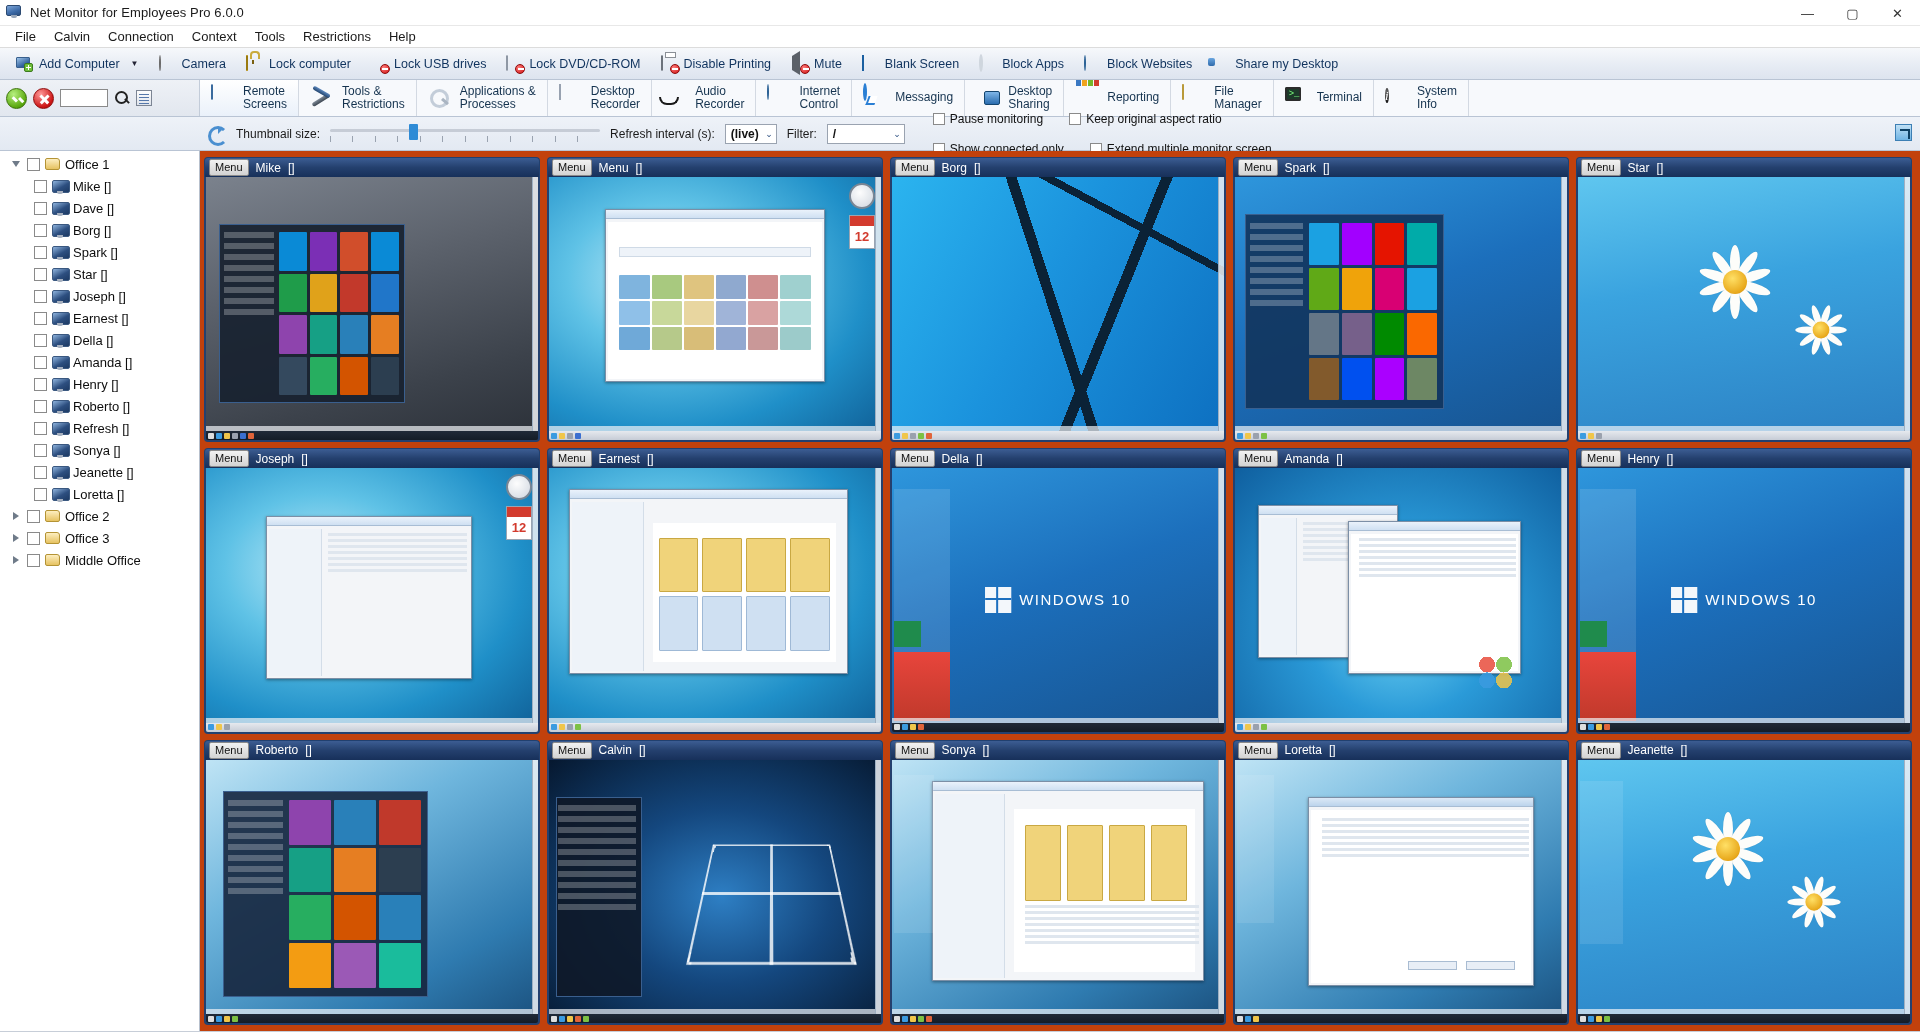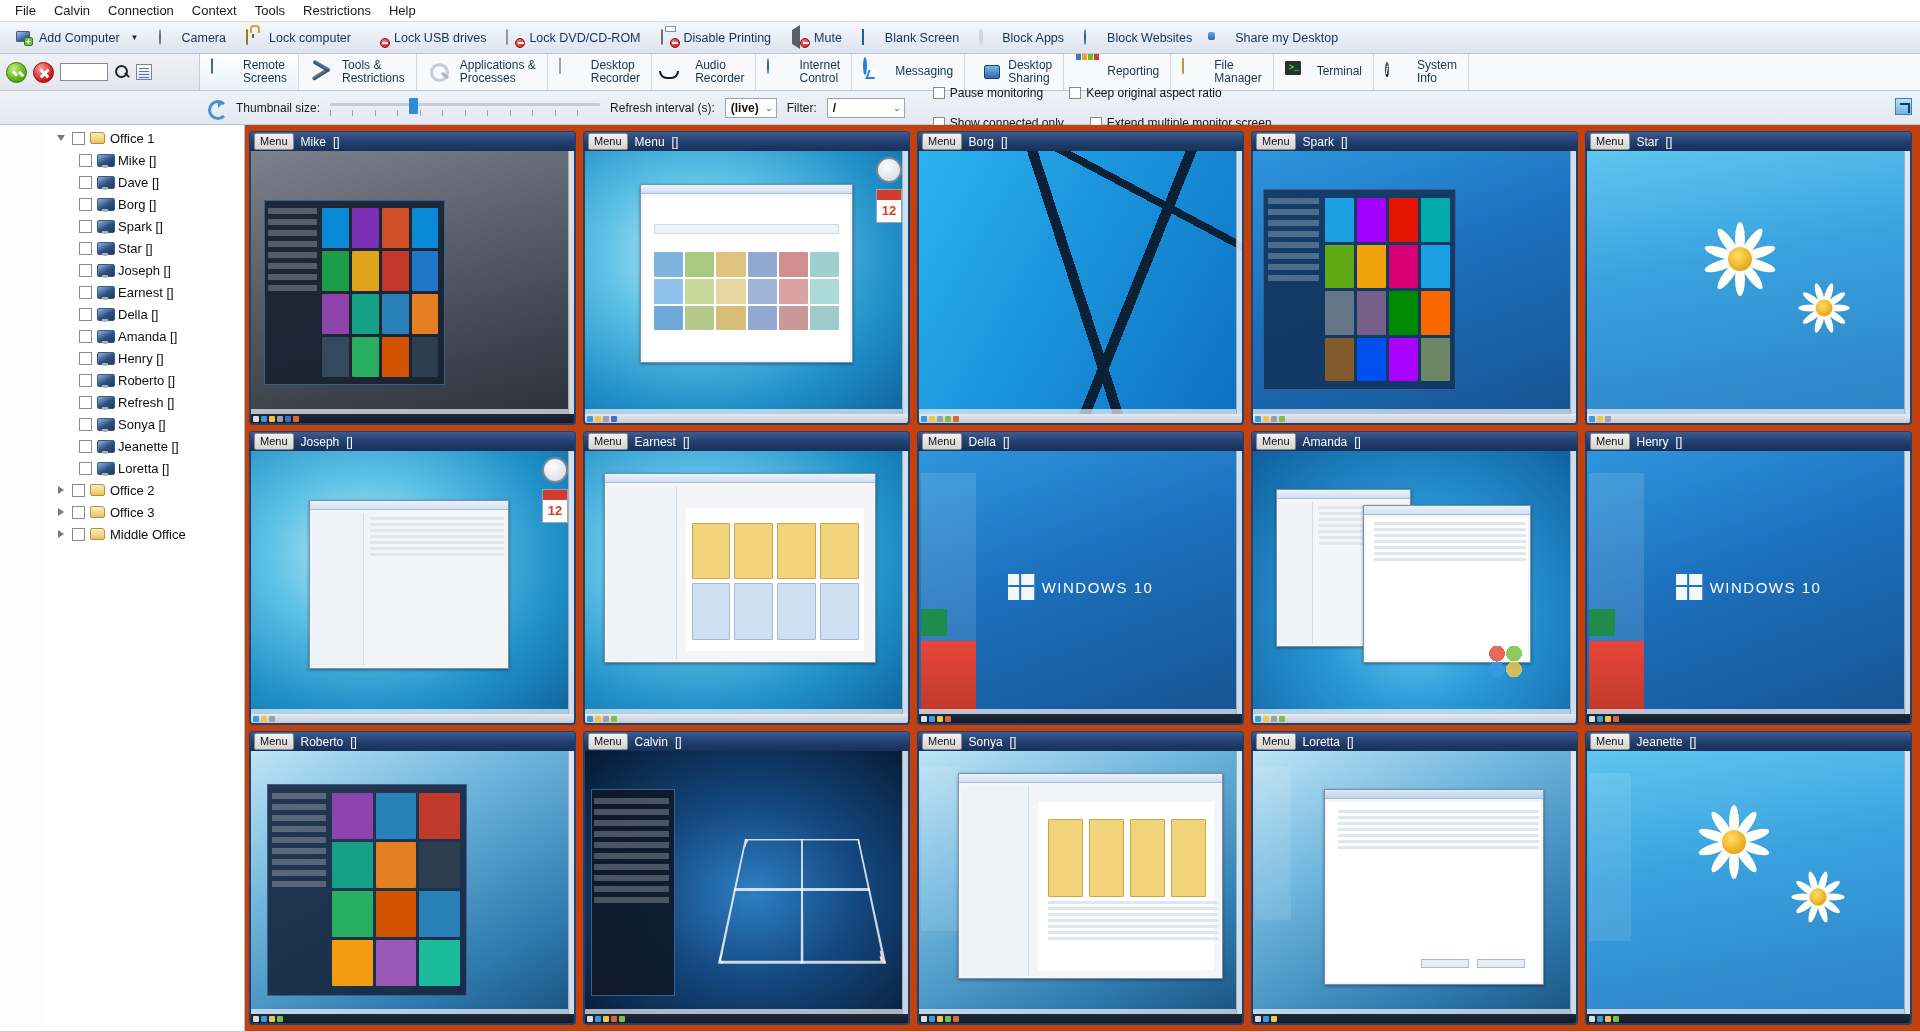--- a/index.html
+++ b/index.html
@@ -209,21 +209,21 @@
   .checkline { display:flex; align-items:center; gap:26px;}
   .cb { display:flex; align-items:center; gap:5px; font-size:12px; color:#111; white-space:nowrap;}
   .cb .box { width:12px;height:12px;background:#fff;border:1px solid #8a8a8a; flex:0 0 12px;}
   .optrow .expander {
     position:absolute; right:8px; top:7px; width:17px;height:17px;
     background: linear-gradient(#bfe0f5,#6fb4e4); border:1px solid #3c7fb4;
   }
   .optrow .expander:after{content:"";position:absolute;left:4px;top:4px;width:8px;height:8px;border:2px solid #0c3f63;border-left:none;border-bottom:none;}
 
   
-  .bodyrow { flex: 1 1 auto; display: flex; overflow: hidden; margin-left: 45px; }
+  .bodyrow { flex: 1 1 auto; display: flex; overflow: hidden; }
 
   .sidebar {
     width: 200px; flex: 0 0 200px;
     background: #fff; border-right: 1px solid #b7c0cd;
     overflow: hidden; padding-top: 2px;
   }
   .trow { display:flex; align-items:center; height: 22px; padding-left: 6px; gap:5px; font-size:13px; color:#0e0e0e;}
   .tw { width: 12px; flex:0 0 12px; display:flex; align-items:center; justify-content:center;}
   .tw .arrow { width:0;height:0;border-style:solid;border-width:4px 0 4px 6px;border-color:transparent transparent transparent #6f7b89;}
   .tw .arrow.open { border-width:6px 4px 0 4px; border-color:#6f7b89 transparent transparent transparent;}
@@ -310,20 +310,31 @@
   .calwidget .hd { height:10px; background:#d33b2e;}
   .calwidget .dy { text-align:center; font-size:13px; color:#d33b2e; line-height:22px; font-weight:bold;}
 
   .statusbar-bottom { height: 1px; background: #c7ced8; }
 </style>
 </head>
 <body>
 
 <div id="app">
 
+  <div class="titlebar">
+    <div class="appicon">
+        <div class="ic-monitor"></div>
+      </div>
+    <div class="title">Net Monitor for Employees Pro 6.0.0</div>
+    <div class="wincontrols">
+      <div>—</div>
+      <div>▢</div>
+      <div class="close">✕</div>
+    </div>
+  </div>
 
   <div class="menubar">
     <div class="mi">File</div>
     <div class="mi">Calvin</div>
     <div class="mi">Connection</div>
     <div class="mi">Context</div>
     <div class="mi">Tools</div>
     <div class="mi">Restrictions</div>
     <div class="mi">Help</div>
   </div>

